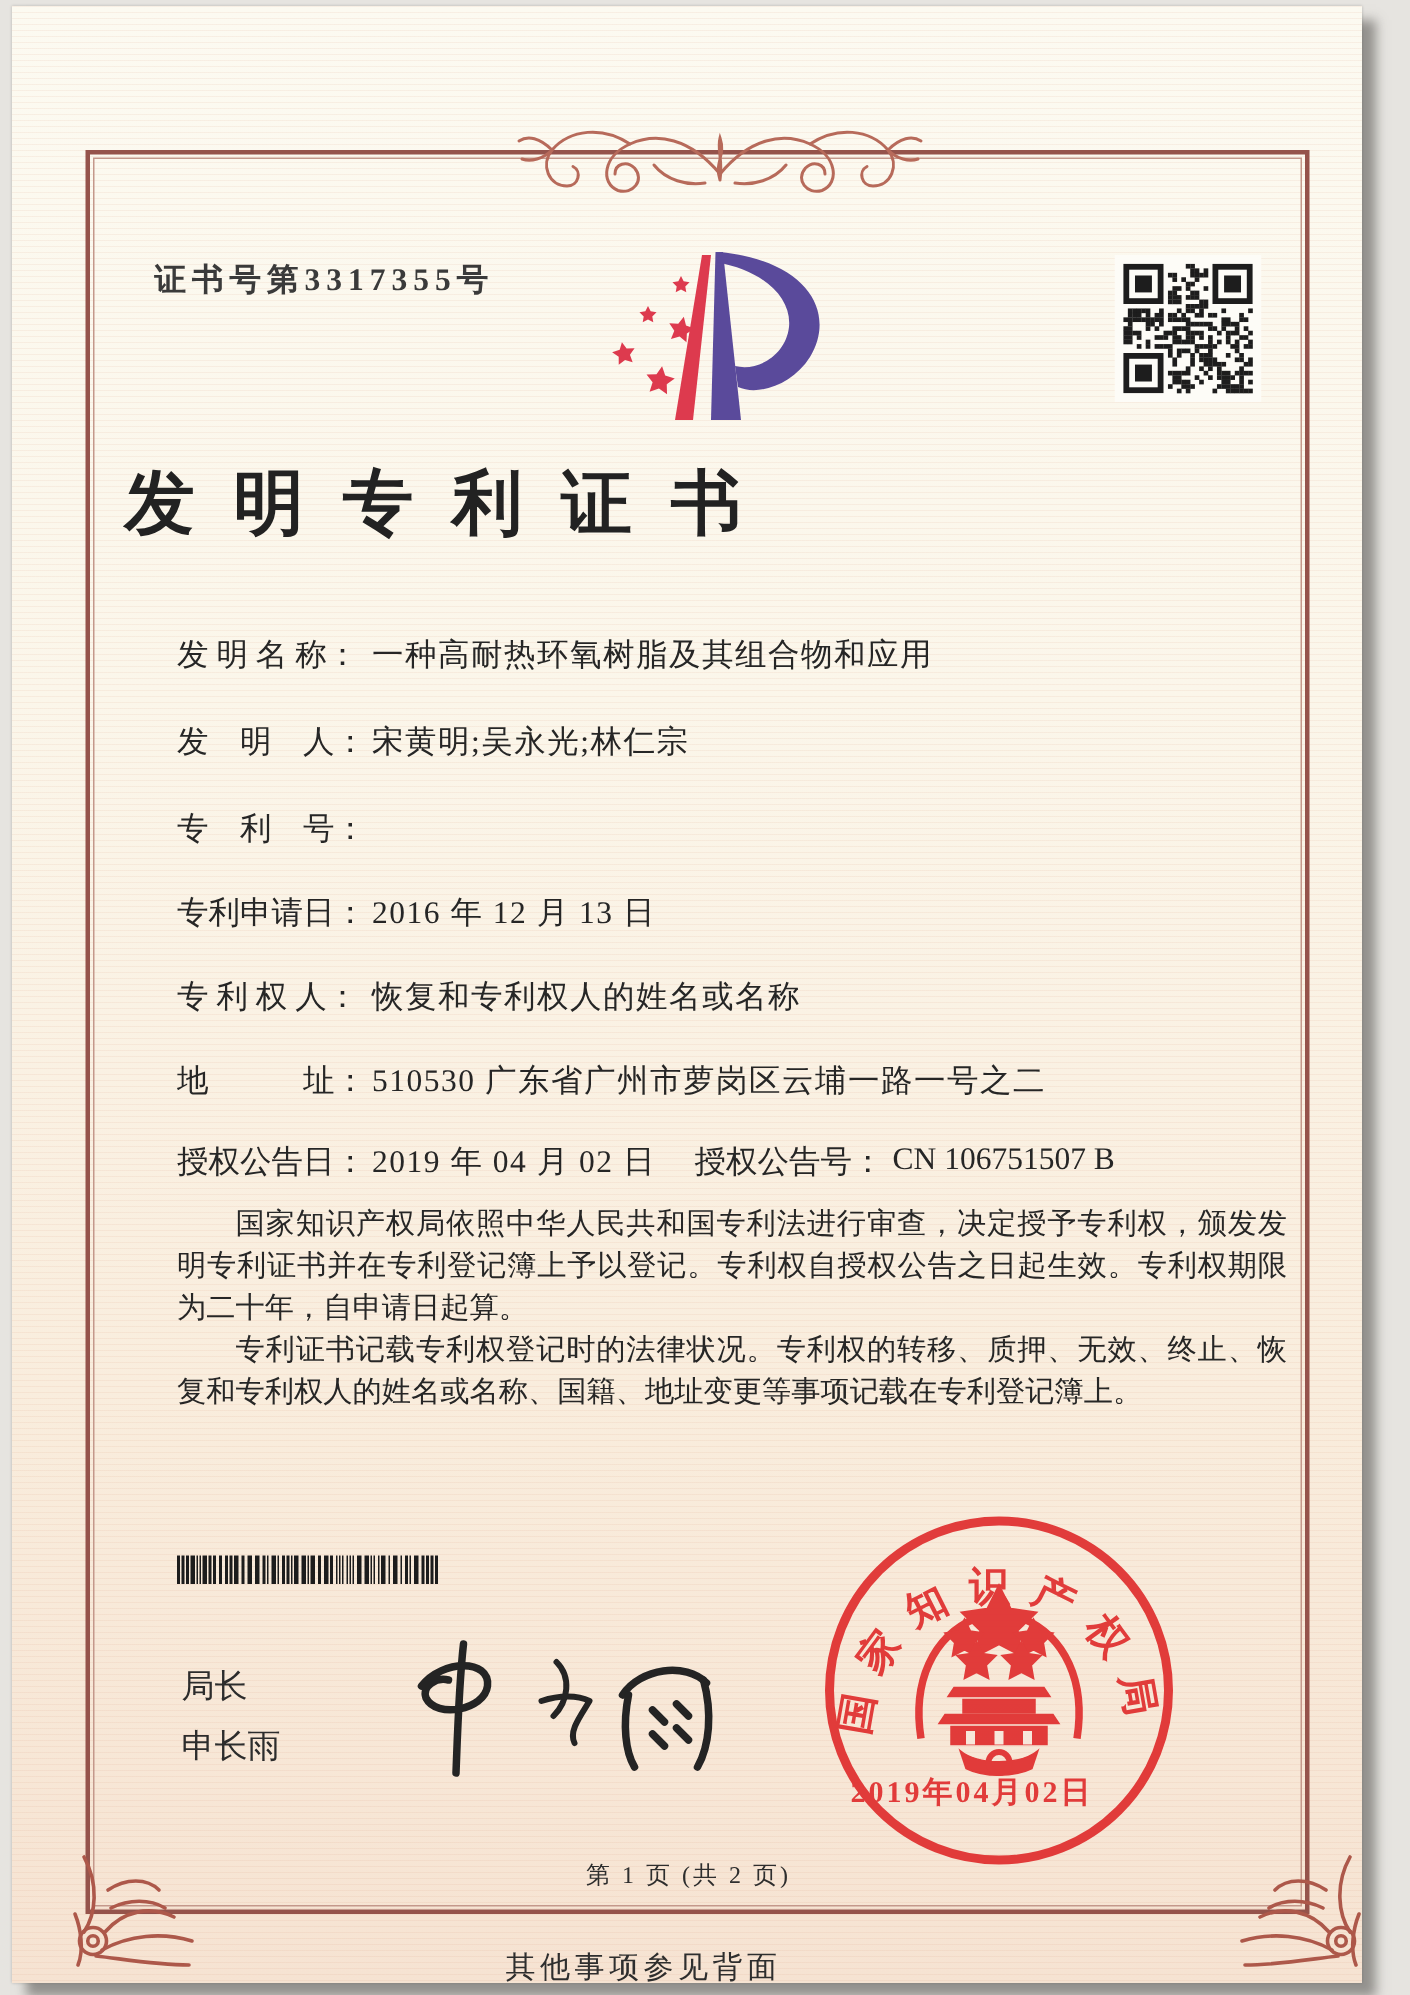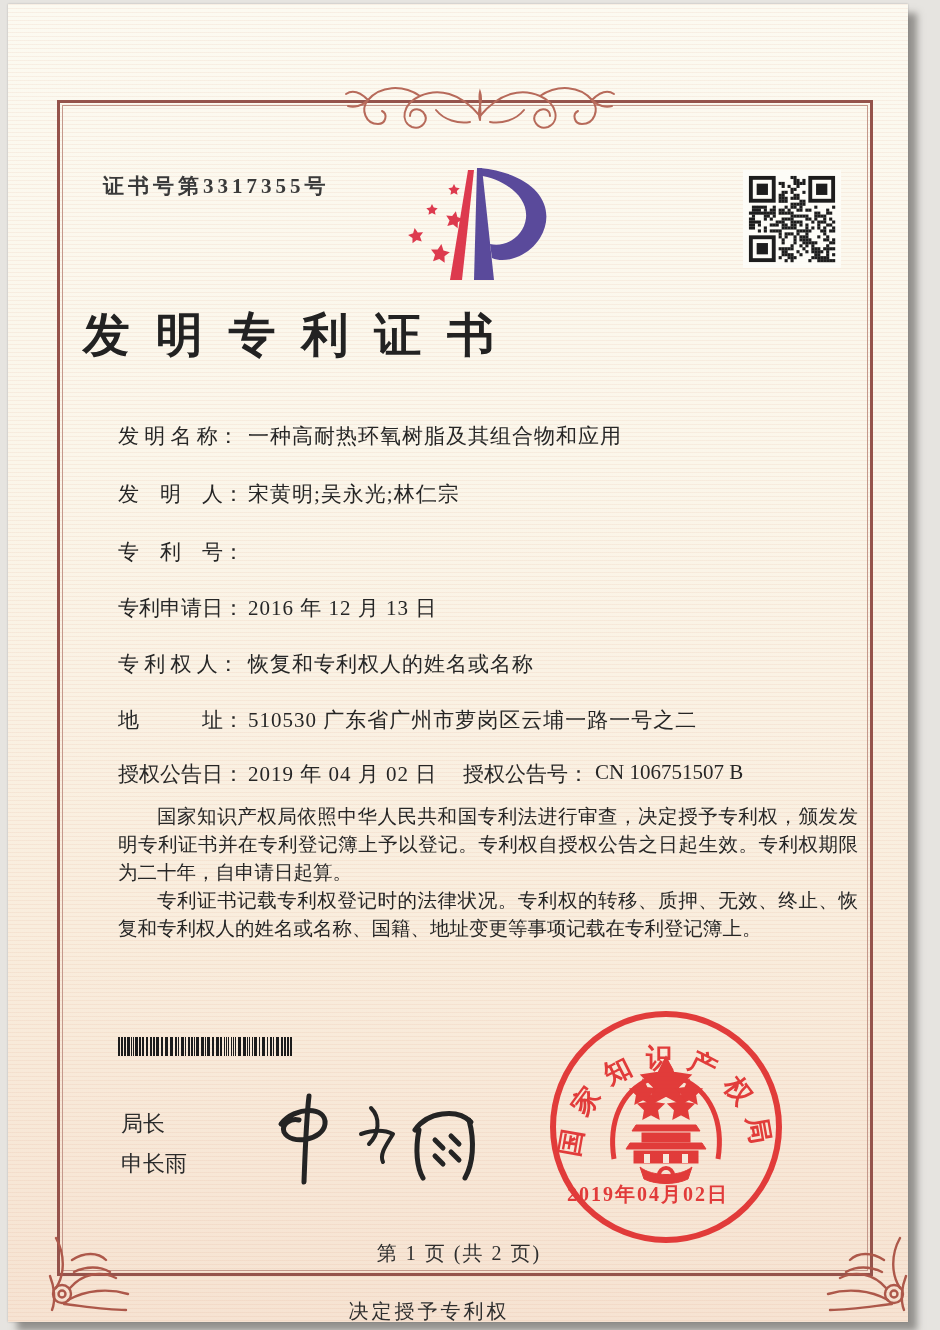--- a/index.html
+++ b/index.html
@@ -32,21 +32,21 @@
   
   .para{position:absolute;left:110px;width:740px;font-size:19.5px;line-height:28px;
         color:#262626;text-align:justify;text-indent:2em;}
   .p1{top:799px}.p2{top:883px}
   
   .barcode{position:absolute;left:110px;top:1033px;width:240px;height:19px;display:flex;align-items:stretch;}
   .barcode div{background:#1c1c1c;}
   .director{position:absolute;left:113px;top:1100px;font-size:22px;color:#2c2c2c;line-height:40px;}
   .signature{position:absolute;left:243px;top:1078px;}
   .seal{position:absolute;left:540px;top:1005px;width:236px;height:236px;opacity:.93;}
-  .page-num{position:absolute;left:0;top:1236px;width:902px;text-align:center;font-size:20px;color:#2e2e2e;letter-spacing:2px;}
+  .page-num{position:absolute;left:0;top:1236px;width:902px;text-align:center;font-size:16px;color:#2e2e2e;letter-spacing:2px;}
   .back-note{position:absolute;left:0;top:1294px;width:842px;text-align:center;font-size:20px;color:#2e2e2e;letter-spacing:3px;}
 </style>
 </head>
 <body>
 
 <div id="stage">
   <div class="paper">
 
     <div class="frame">
       <div class="frame-inner"></div>
@@ -513,16 +513,16 @@
         <rect x="96" y="145" width="6" height="9" fill="#f8e8dc" stroke="none"></rect>
         <rect x="115" y="145" width="6" height="9" fill="#f8e8dc" stroke="none"></rect>
         <rect x="134" y="145" width="6" height="9" fill="#f8e8dc" stroke="none"></rect>
         <path d="M92,158 C104,168 132,168 144,158 L140,170 C128,176 108,176 96,170 Z"></path>
         <circle cx="118" cy="166" r="7" fill="none" stroke-width="4"></circle>
       </g>
       <text x="100" y="192" text-anchor="middle" font-size="20" font-weight="bold" fill="#e02f2f" letter-spacing="2">2019年04月02日</text>
     </svg>
 
     <div class="page-num">第 1 页 (共 2 页)</div>
-    <div class="back-note">决定授予专利权</div>
+    <div class="back-note">其他事项参见背面</div>
 
   </div>
 </div>
 
 </body></html>

